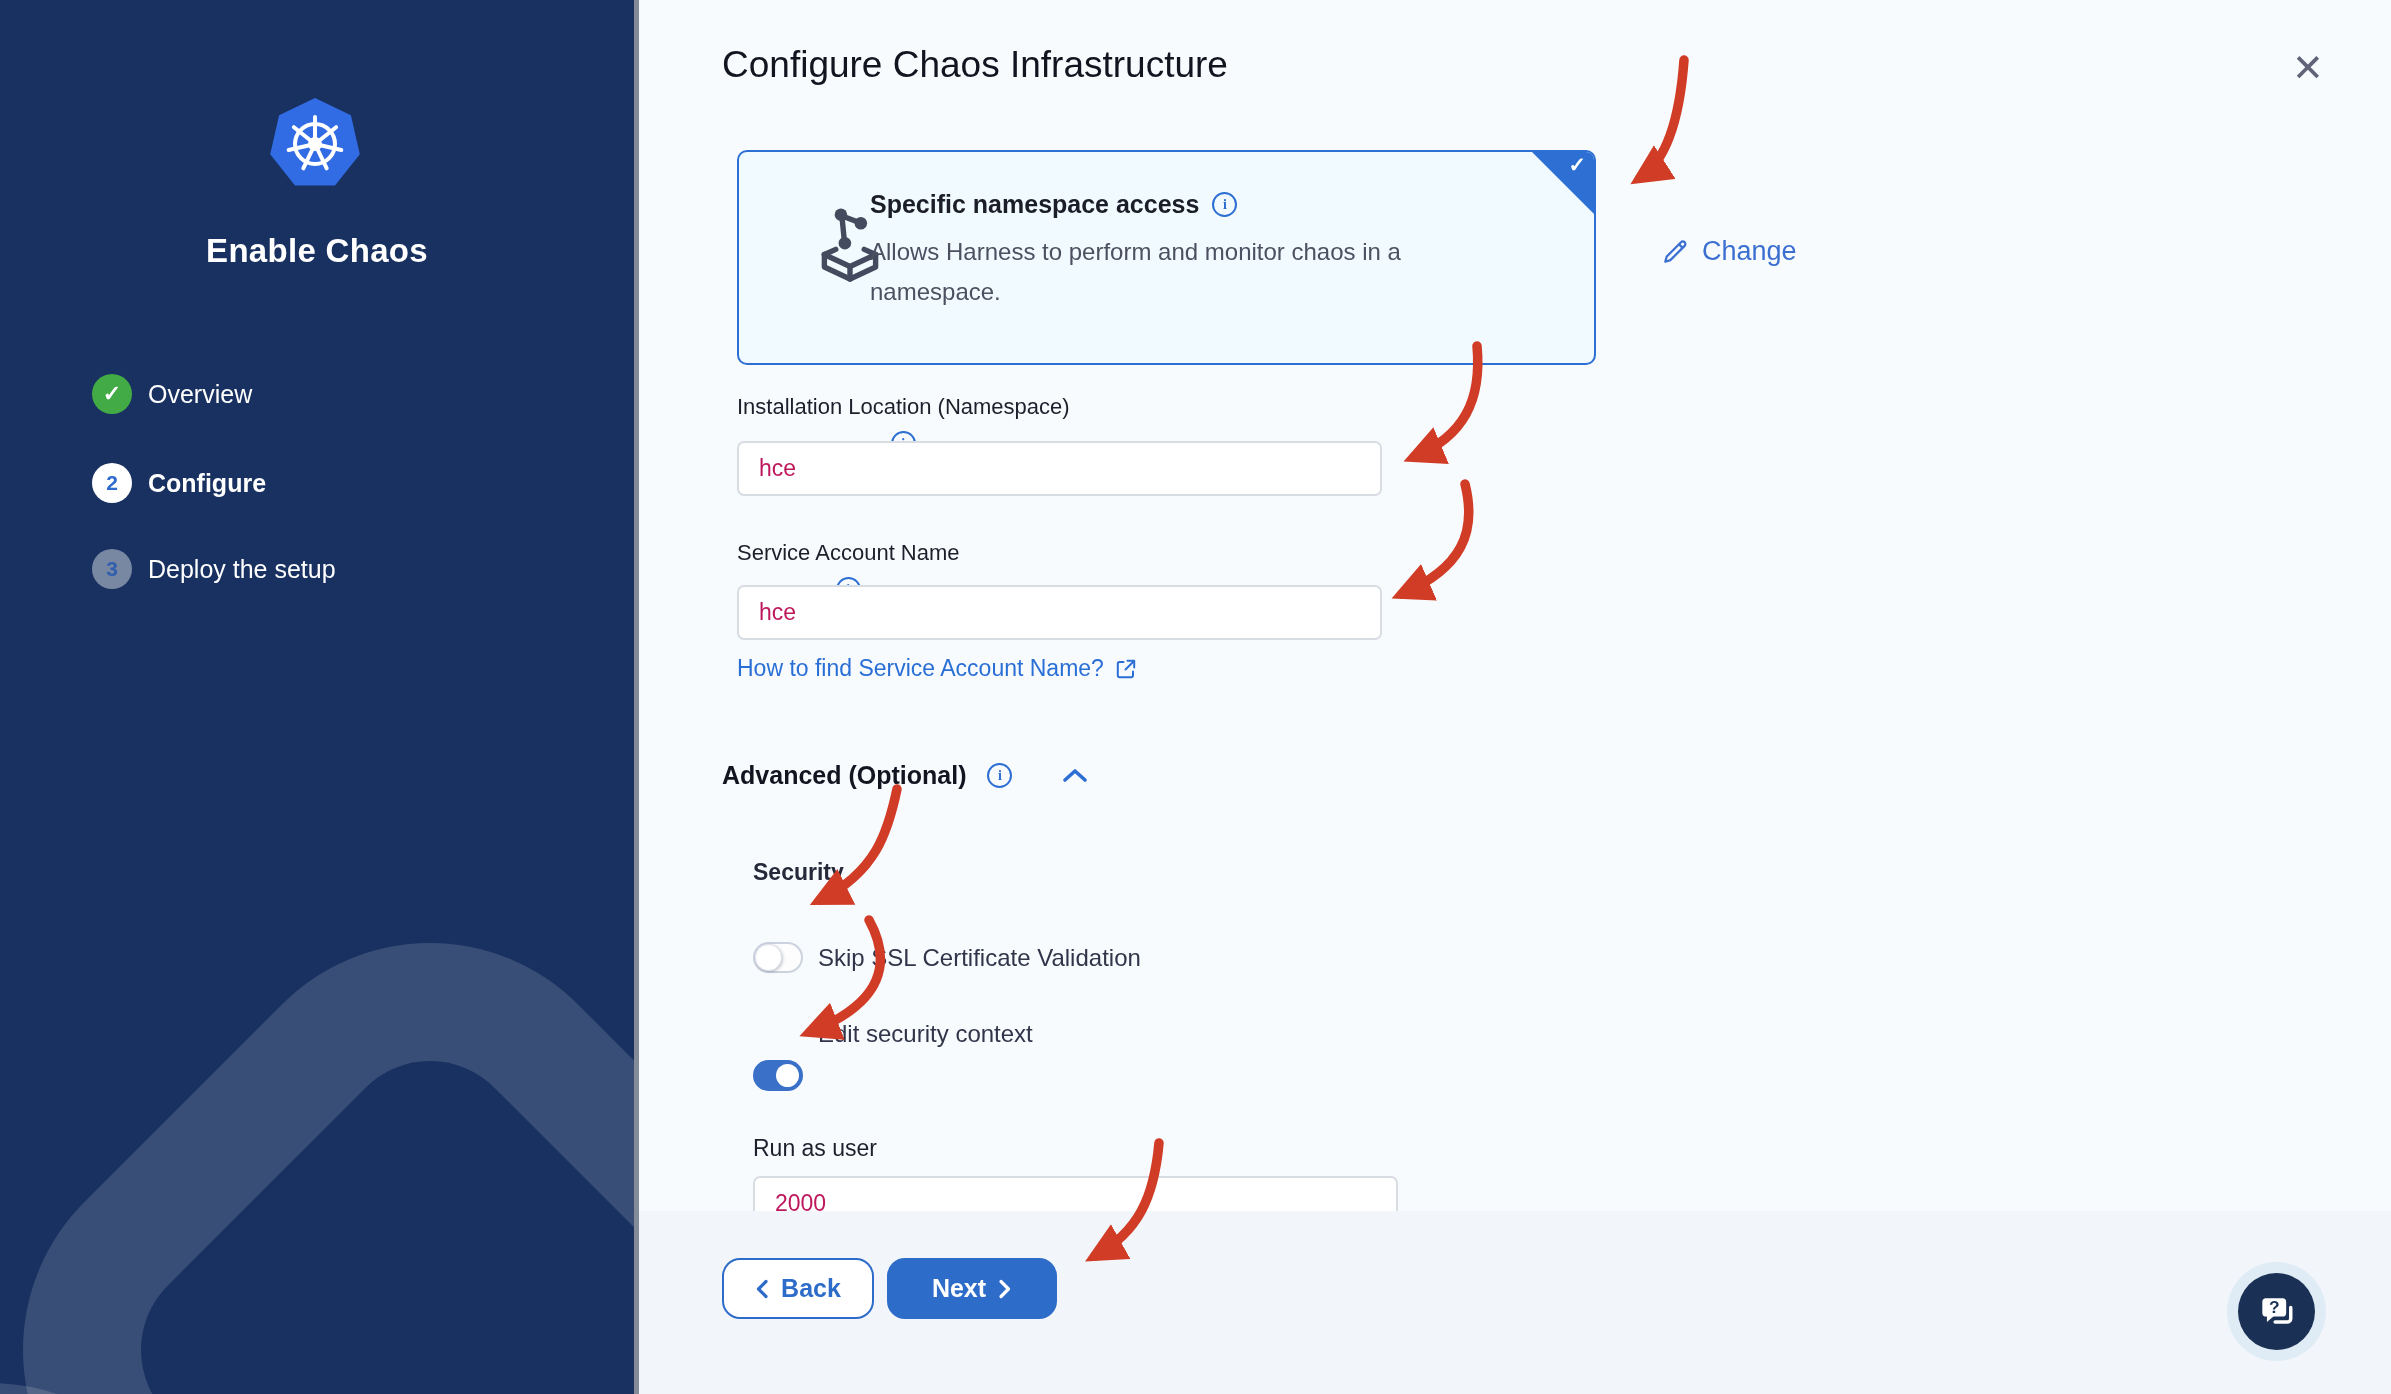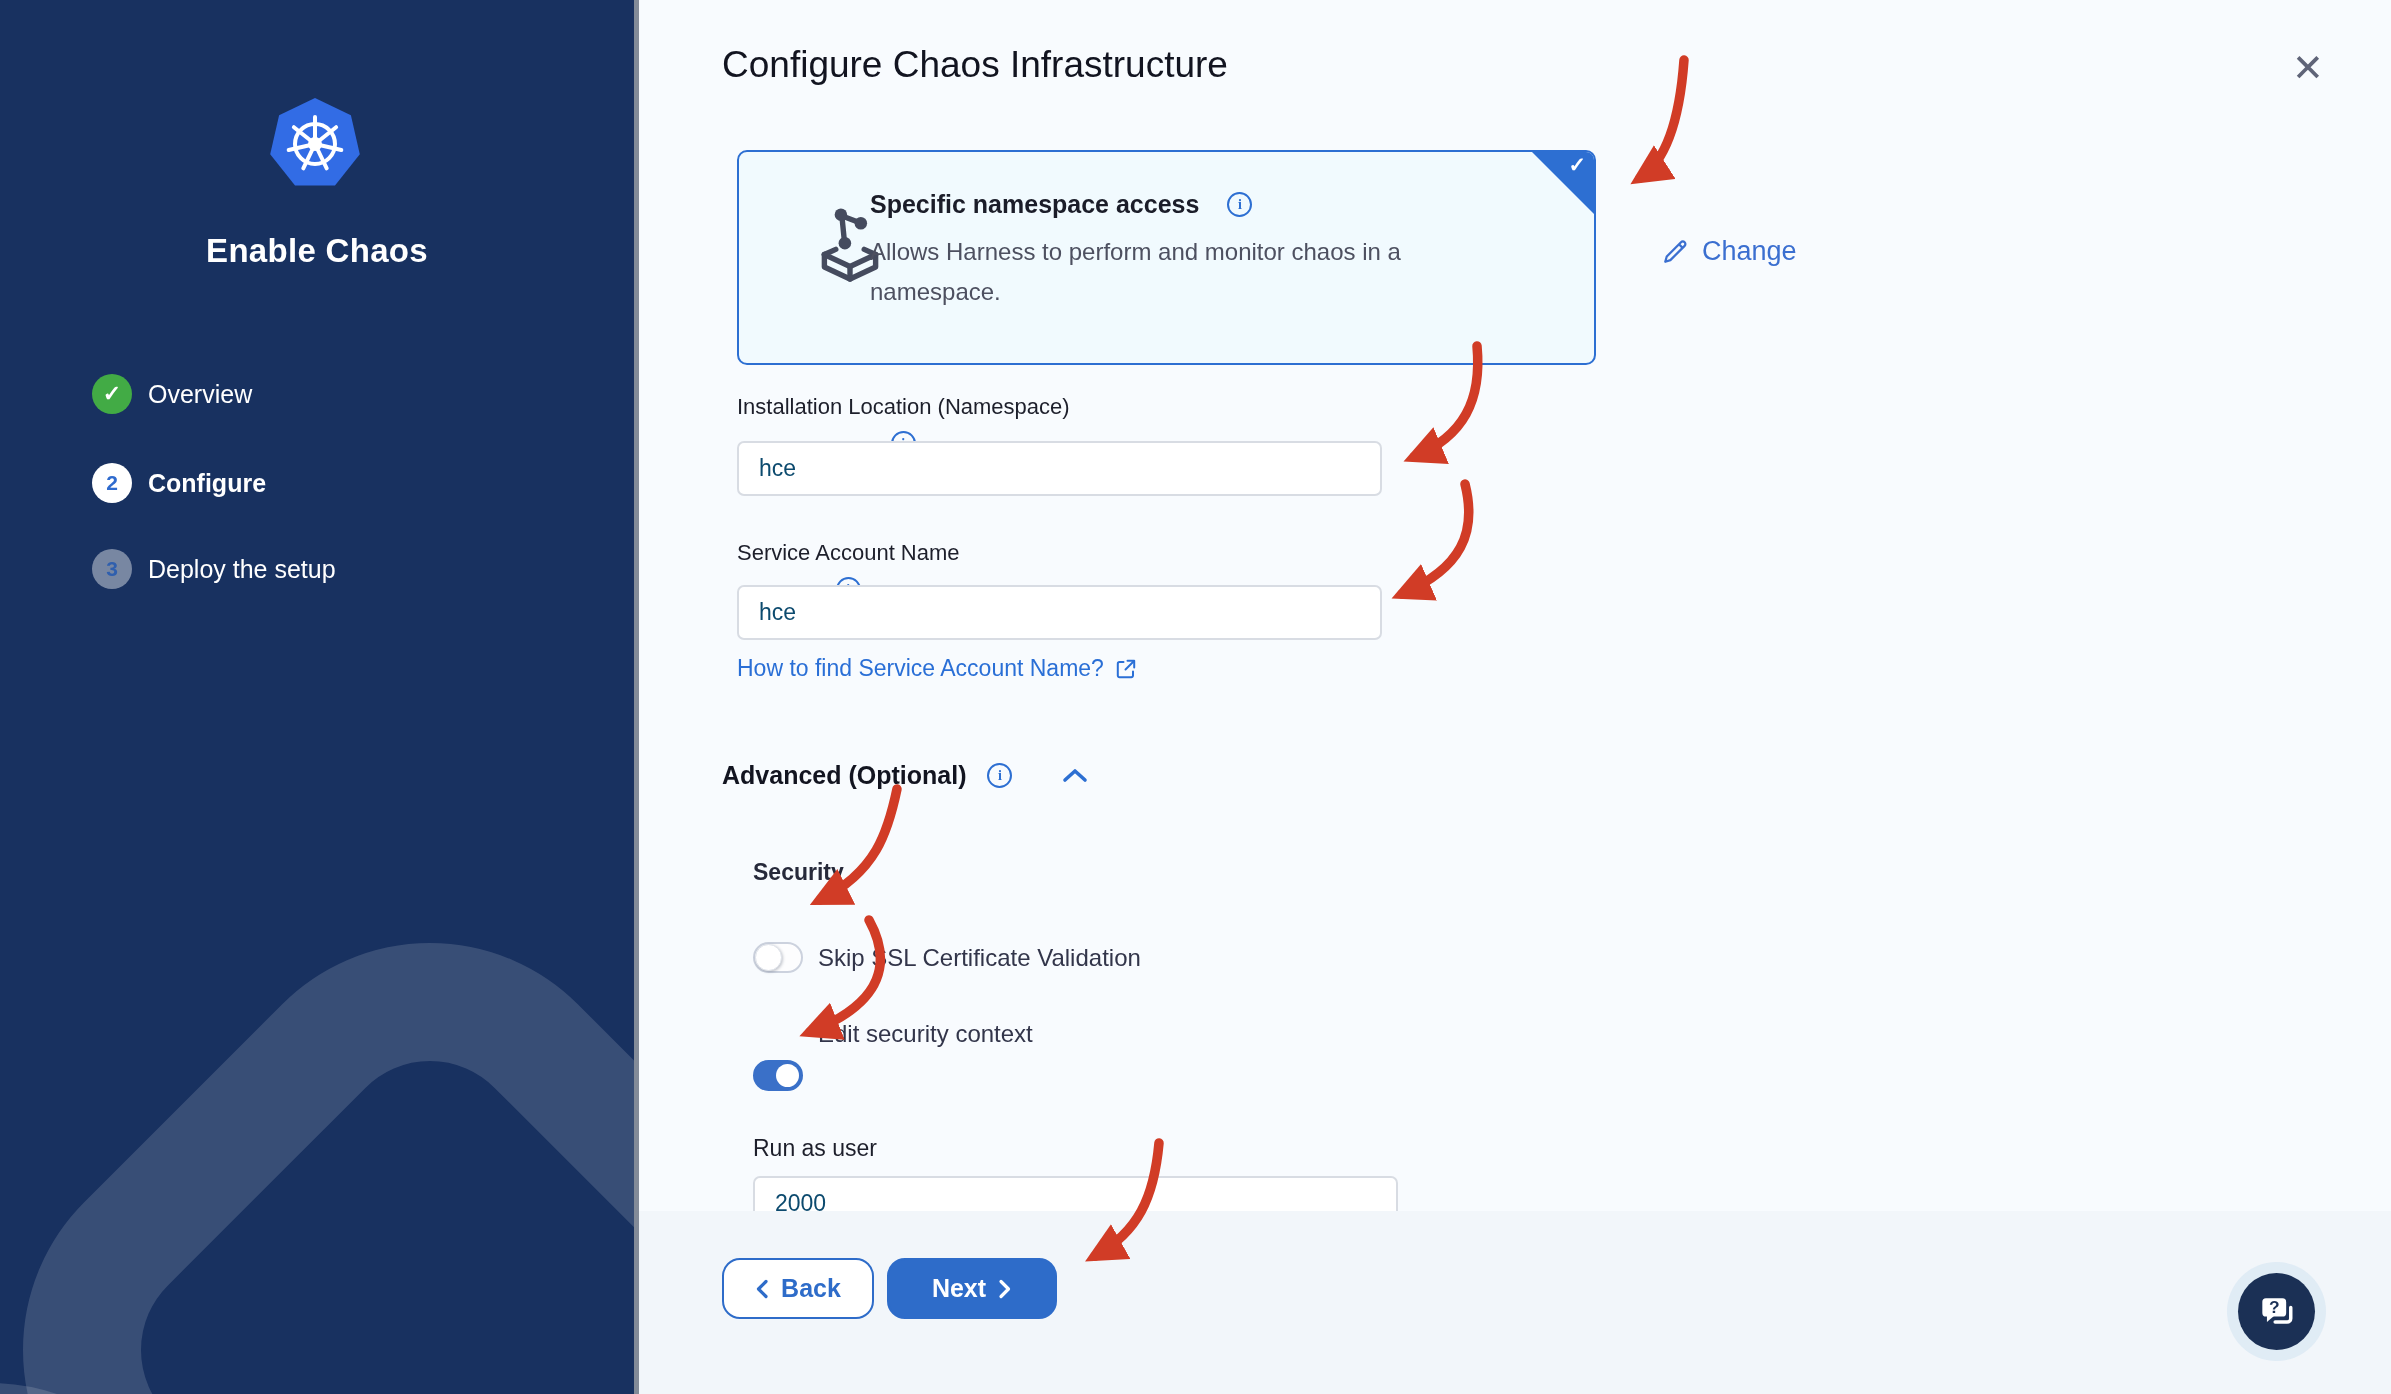--- a/index.html
+++ b/index.html
@@ -27,34 +27,34 @@
   .close-btn{position:absolute;left:2284px;top:44px;width:48px;height:48px;display:flex;align-items:center;
              justify-content:center;font-size:38px;color:#5f6478;cursor:pointer;}
 
   
   .sel-card{position:absolute;left:737px;top:150px;width:855px;height:211px;background:#f1fafe;
             border:2px solid #2d6fd2;border-radius:10px;overflow:hidden;}
   .card-fold{position:absolute;right:-1px;top:-1px;width:64px;height:64px;background:#2d6fd2;
              -webkit-clip-path:polygon(0 0,100% 0,100% 100%);clip-path:polygon(0 0,100% 0,100% 100%);}
   .card-fold .chk{position:absolute;right:9px;top:2px;color:#fff;font-size:21px;font-weight:700;}
   .card-icon{position:absolute;left:74px;top:50px;}
-  .card-title-row{position:absolute;left:131px;top:38px;display:flex;align-items:center;gap:28px;}
+  .card-title-row{position:absolute;left:131px;top:38px;display:flex;align-items:center;gap:13px;}
   .card-title{font-size:25px;font-weight:700;color:#1b1d29;}
   .card-desc{position:absolute;left:131px;top:80px;width:660px;font-size:24px;color:#4d5060;line-height:40px;}
   .info-dot{display:inline-flex;align-items:center;justify-content:center;width:21px;height:21px;
             border:2px solid #2d6fd2;border-radius:50%;color:#2d6fd2;font-size:14px;font-weight:700;
             font-family:"Liberation Serif",serif;flex:0 0 auto;}
   .change-link{position:absolute;left:1660px;top:236px;display:flex;align-items:center;gap:12px;cursor:pointer;}
   .change-link span{font-size:27px;font-weight:500;color:#3b6fd0;}
 
   
   .field-label-row{position:absolute;display:flex;align-items:center;gap:11px;flex-direction:column;}
   .field-label{font-size:22px;font-weight:500;color:#1d1f2b;}
   .text-input{position:absolute;width:645px;height:55px;background:#ffffff;border:2px solid #d8dce3;
-              border-radius:7px;box-sizing:border-box;padding:0 20px;font-size:23px;color:#0c4a6e;
+              border-radius:7px;box-sizing:border-box;padding:0 20px;font-size:23px;color:#be185d;
               font-family:"Liberation Sans",sans-serif;outline:none;}
   .help-link{position:absolute;left:737px;top:655px;display:flex;align-items:center;gap:10px;cursor:pointer;}
   .help-link span{font-size:23px;color:#2a6fd6;}
   .advanced-row{position:absolute;left:722px;top:761px;display:flex;align-items:center;gap:21px;}
   .advanced-label{font-size:25px;font-weight:700;color:#121420;}
   .collapse-chevron{margin-left:28px;cursor:pointer;display:flex;}
   .sec-label{position:absolute;left:753px;top:859px;font-size:23px;font-weight:600;color:#26293a;}
   .toggle{position:absolute;width:50px;height:31px;border-radius:17px;background:#fdfdfe;
           border:2px solid #ccd2de;box-sizing:border-box;cursor:pointer;}
   .toggle .knob{position:absolute;top:0px;left:0px;width:27px;height:27px;border-radius:50%;background:#ffffff;

